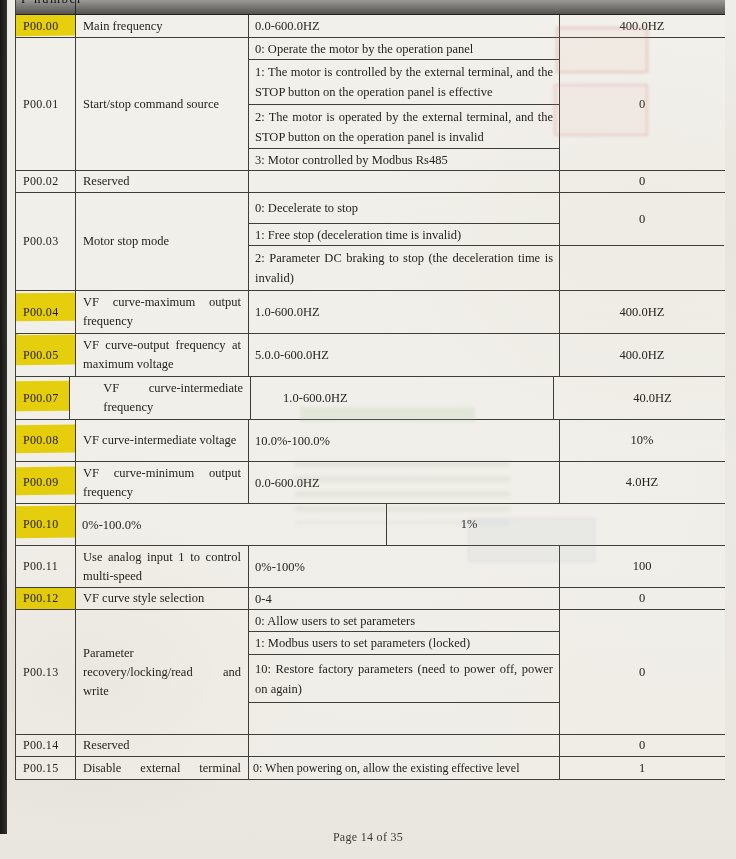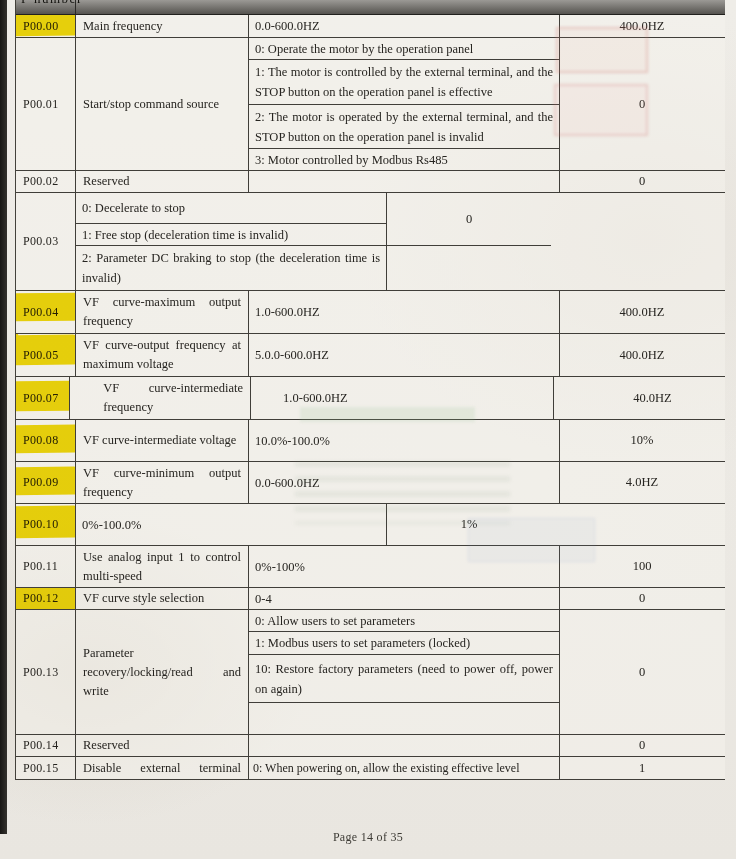--- a/index.html
+++ b/index.html
@@ -125,20 +125,23 @@
             <span class="range-text"></span>
           </div>
           <div class="cell c-def">
             <span class="def-text">0</span>
           </div>
         </div>
         <div class="prow" style="height: 98px;">
           <div class="cell c-num">
             <span class="num-text">P00.03</span>
           </div>
+          <div class="cell c-name">
+            <span class="name-text">Motor stop mode</span>
+          </div>
           <div class="cell c-range optwrap">
             <div class="opt" style="height: 31px;">
               <span class="opt-text">0: Decelerate to stop</span>
             </div>
             <div class="opt" style="height: 22px;">
               <span class="opt-text">1: Free stop (deceleration time is invalid)</span>
             </div>
             <div class="opt last" style="height: 44px;">
               <span class="opt-text">2: Parameter DC braking to stop (the deceleration time is invalid)</span>
             </div>

